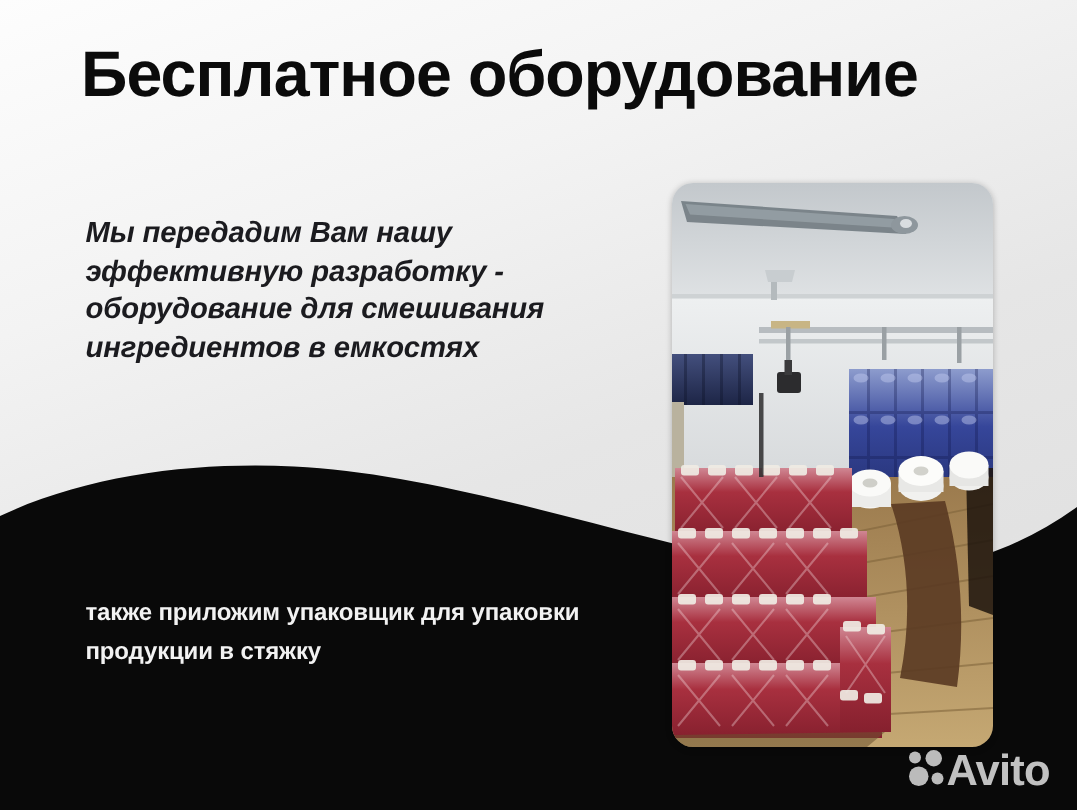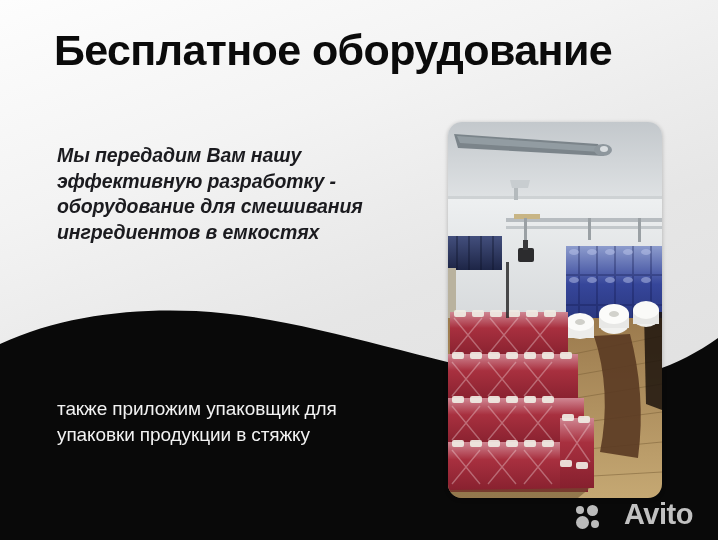--- a/index.html
+++ b/index.html
@@ -51,46 +51,46 @@
     color: #1b1b1f;
     letter-spacing: -0.1px;
     font-style: italic;
   }
   
   .para-bottom {
     position: absolute;
     left: 57px;
     top: 396px;
     width: 330px;
-    font-size: 19px;
+    font-size: 16px;
     line-height: 25.5px;
-    font-weight: 400;
+    font-weight: 700;
     color: #f2f2f2;
     letter-spacing: -0.1px;
   }
   
   .photo {
     position: absolute;
     left: 448px;
     top: 122px;
     width: 214px;
     height: 376px;
     border-radius: 14px;
     overflow: hidden;
     box-shadow: 0 1px 4px rgba(0,0,0,0.25);
   }
   .photo svg { display: block; }
   
   .avito {
     position: absolute;
-    left: 576px;
+    left: 606px;
     top: 500px;
     display: flex;
-    align-items: flex-end;
-    gap: 23px;
+    align-items: flex-start;
+    gap: 0;
     opacity: 0.93;
   }
   .avito-dots {
     position: relative;
     width: 25px;
     height: 24px;
   }
   .avito-dots i {
     position: absolute;
     display: block;

